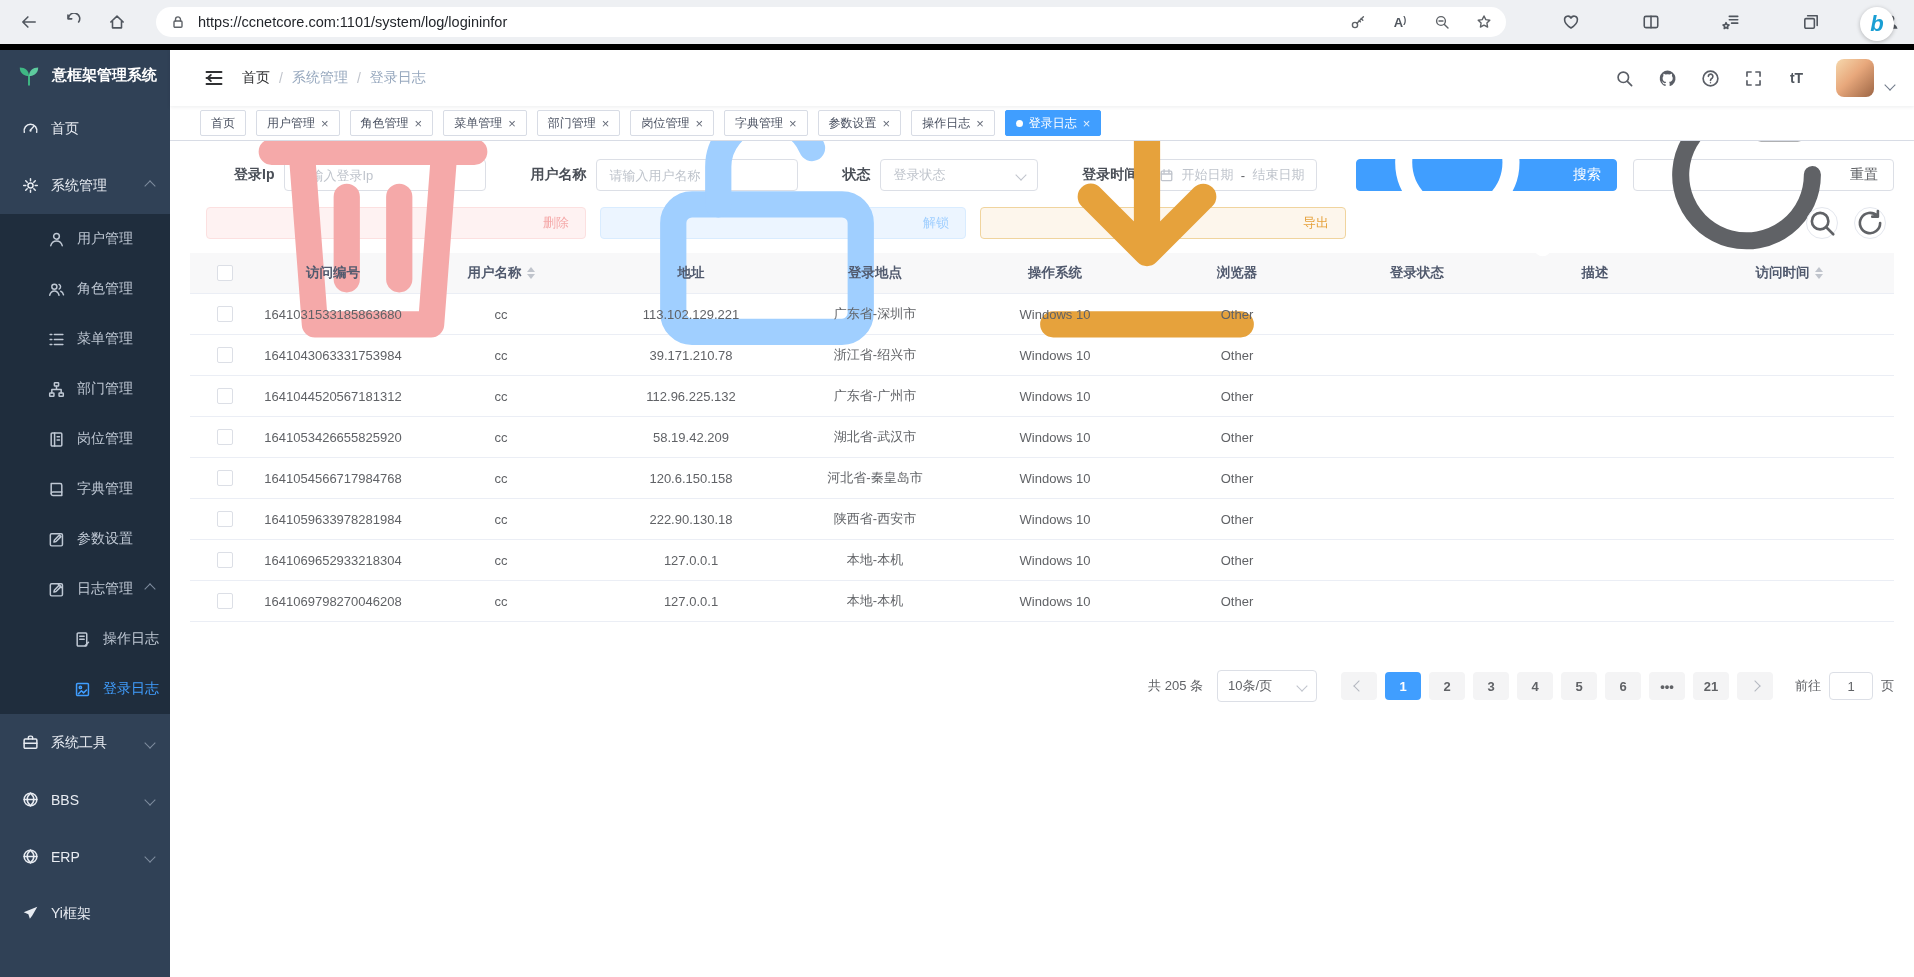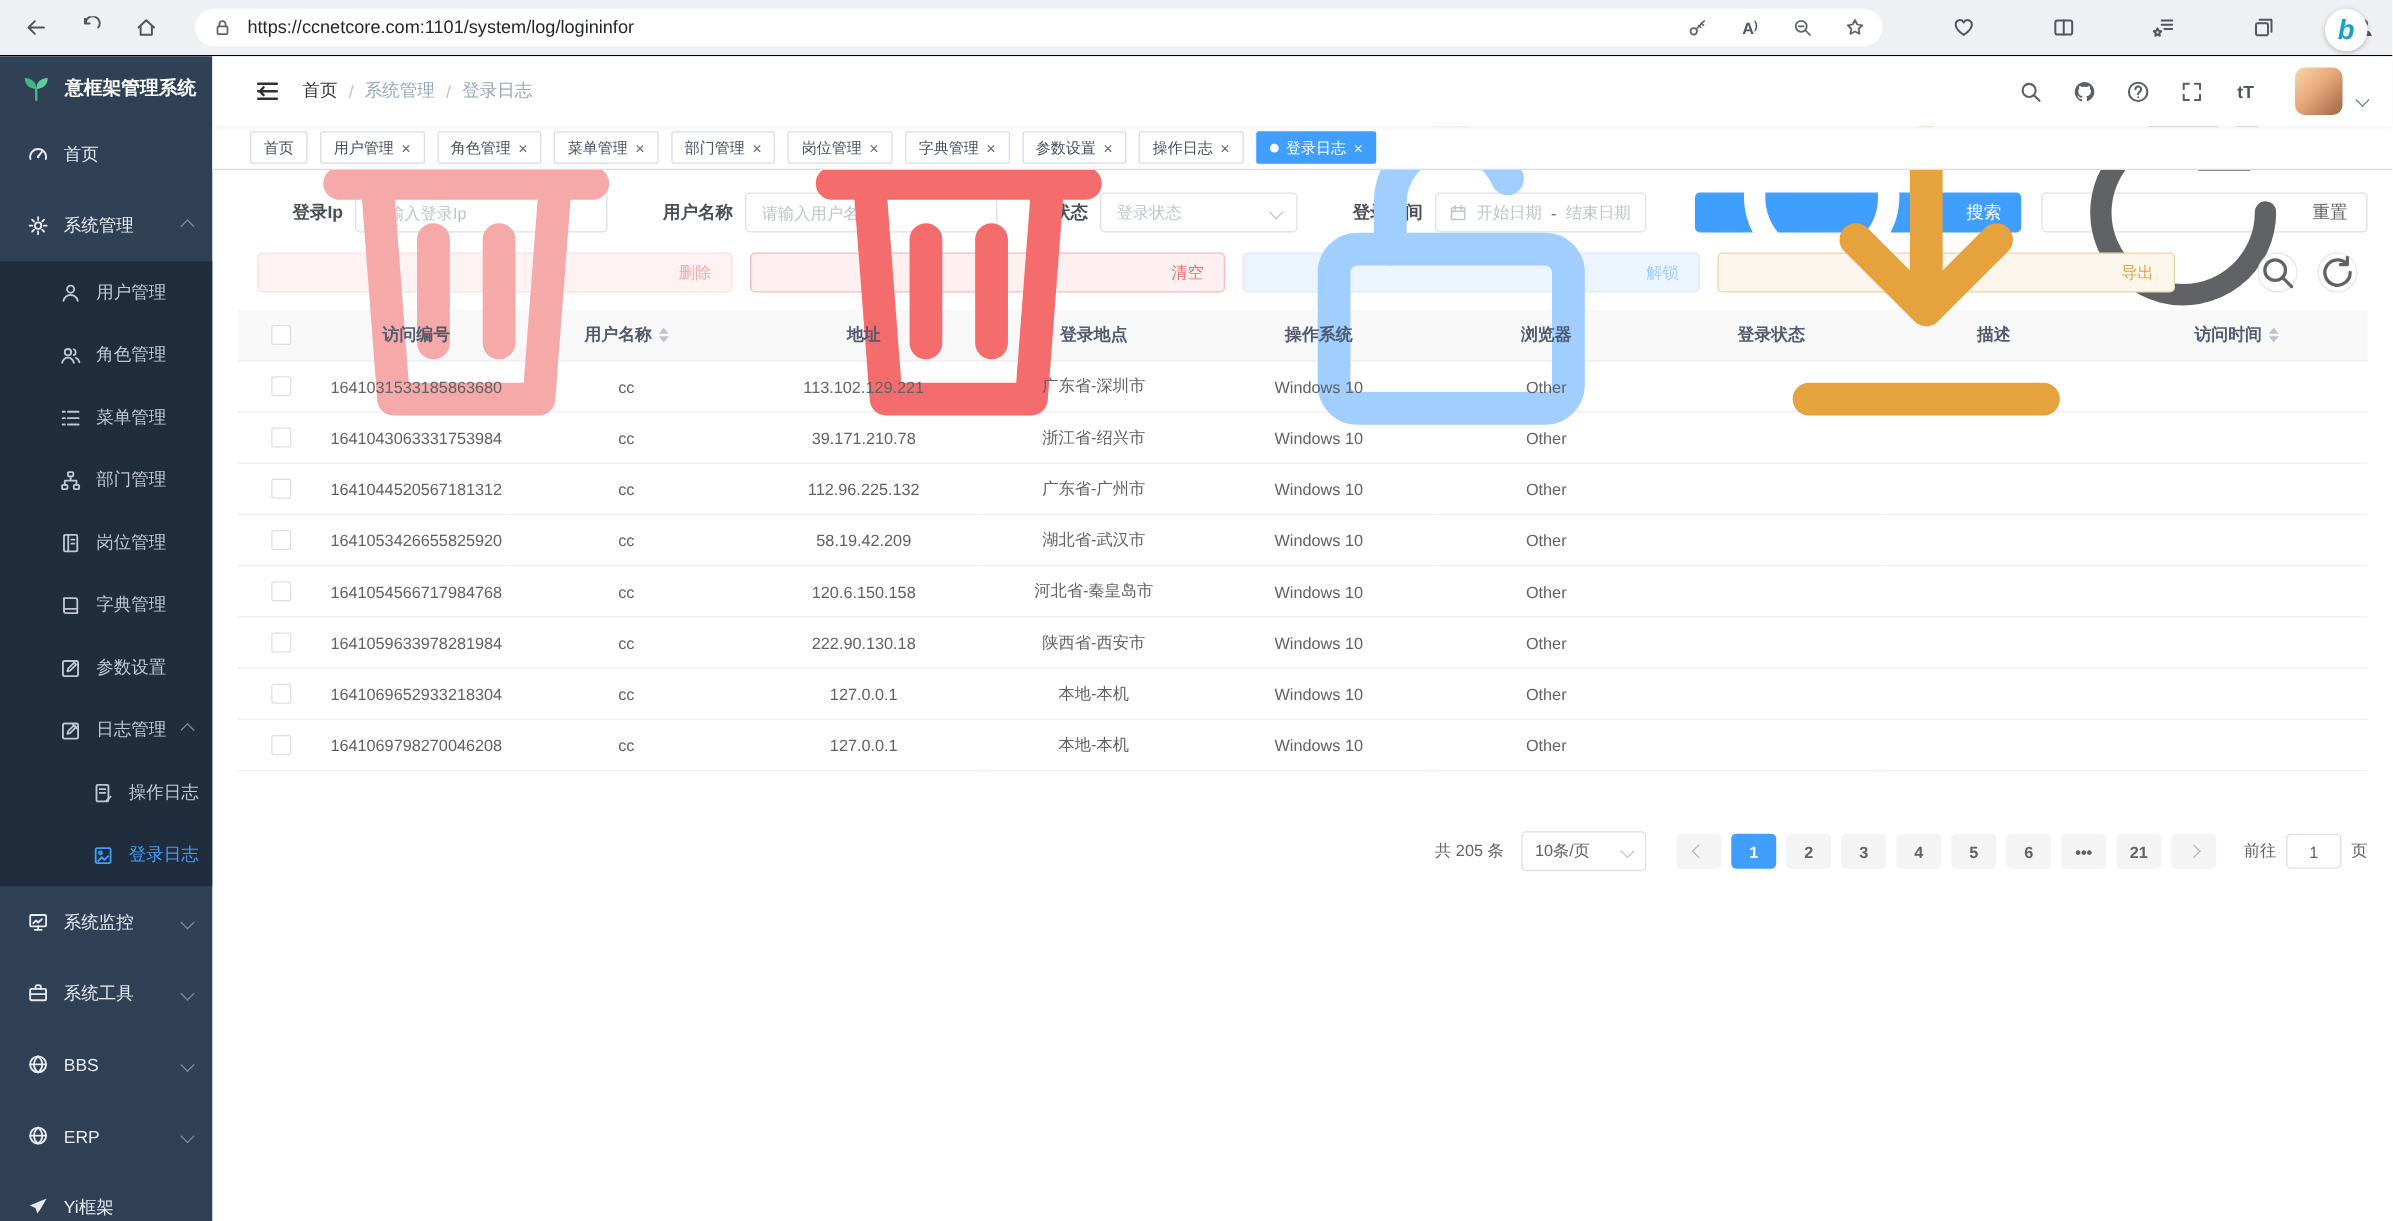--- a/index.html
+++ b/index.html
@@ -1,18 +1,18 @@
 <!DOCTYPE html>
 <html><head>
 <meta charset="utf-8">
 <style>
   html,body{margin:0;padding:0;overflow:hidden;}
   body{width:1914px;height:977px;background:#fff;font-family:"Liberation Sans","DejaVu Sans",sans-serif;position:relative;}
   
-  .chrome{height:44px;background:#eef0f3;border-bottom:1px solid #000000;display:flex;align-items:center;position:relative;}
+  .chrome{height:44px;background:#eef0f3;border-bottom:6px solid #000000;display:flex;align-items:center;position:relative;}
   .cicon{width:18px;height:18px;color:#50565e;display:inline-flex;align-items:center;justify-content:center;margin-left:26px;flex:none;cursor:pointer;}
   .cicon:first-child{margin-left:20px;}
   .cicon svg{width:18px;height:18px;}
   .urlbar{margin-left:30px;width:1350px;height:30px;background:#fff;border-radius:15px;display:flex;align-items:center;padding:0 14px;box-sizing:border-box;flex:none;}
   .uicon{width:16px;height:16px;color:#5f6368;display:inline-flex;align-items:center;justify-content:center;flex:none;cursor:pointer;}
   .uicon svg{width:16px;height:16px;}
   .url{flex:1;margin-left:12px;font-size:14.5px;color:#23262b;white-space:nowrap;overflow:hidden;}
   .urlbar .uicon{margin-left:26px;}
   .urlbar .uicon:first-child{margin-left:0;}
   .txtic{font-size:13px;font-weight:600;color:#50565e;white-space:nowrap;}
@@ -323,30 +323,20 @@
               <rect x="2.4" y="2.4" width="11.2" height="11.2" rx="1"></rect>
               <circle cx="6" cy="6" r="1.1"></circle>
               <path d="M4.2 12l2.8-2.8 2 2 2.8-2.8"></path>
             </svg>
           </span>
           <span class="mil">登录日志</span>
         </div>
         <div class="mi l1">
           <span class="mic">
             <svg viewBox="0 0 16 16" fill="none" stroke="currentColor" stroke-width="1.4" stroke-linecap="round" stroke-linejoin="round" style="width:100%;height:100%">
-              <rect x="2" y="2.8" width="12" height="8.6" rx="1"></rect>
-              <path d="M4.4 9l2-2 1.6 1.5L10.8 6M8 11.4V14M5.4 14h5.2"></path>
-            </svg>
-          </span>
-          <span class="mil">系统监控</span>
-          <span class="chev down"></span>
-        </div>
-        <div class="mi l1">
-          <span class="mic">
-            <svg viewBox="0 0 16 16" fill="none" stroke="currentColor" stroke-width="1.4" stroke-linecap="round" stroke-linejoin="round" style="width:100%;height:100%">
               <rect x="2" y="4.8" width="12" height="8.6" rx="1"></rect>
               <path d="M6 4.8V3.4A1.4 1.4 0 0 1 7.4 2h1.2A1.4 1.4 0 0 1 10 3.4v1.4M2 8.8h12"></path>
             </svg>
           </span>
           <span class="mil">系统工具</span>
           <span class="chev down"></span>
         </div>
         <div class="mi l1">
           <span class="mic">
             <svg viewBox="0 0 16 16" fill="none" stroke="currentColor" stroke-width="1.4" stroke-linecap="round" stroke-linejoin="round" style="width:100%;height:100%">
@@ -512,28 +502,20 @@
 
       <div class="toolbar">
         <span id="toolbar-buttons" style="display:flex;gap:14px;">
             <button class="pbtn danger dis">
               <span style="display: inline-flex;">
                 <svg viewBox="0 0 16 16" fill="none" stroke="currentColor" stroke-width="1.4" stroke-linecap="round" stroke-linejoin="round" style="width:100%;height:100%">
                   <path d="M2.6 4.2h10.8M5.6 4.2V2.6h4.8v1.6M4.2 4.2l.7 9.2h6.2l.7-9.2M6.6 6.6v4.4M9.4 6.6v4.4"></path>
                 </svg>
               </span>
               <span>删除</span>
-            </button>
-            <button class="pbtn danger">
-              <span style="display: inline-flex;">
-                <svg viewBox="0 0 16 16" fill="none" stroke="currentColor" stroke-width="1.4" stroke-linecap="round" stroke-linejoin="round" style="width:100%;height:100%">
-                  <path d="M2.6 4.2h10.8M5.6 4.2V2.6h4.8v1.6M4.2 4.2l.7 9.2h6.2l.7-9.2M6.6 6.6v4.4M9.4 6.6v4.4"></path>
-                </svg>
-              </span>
-              <span>清空</span>
             </button>
             <button class="pbtn primary dis">
               <span style="display: inline-flex;">
                 <svg viewBox="0 0 16 16" fill="none" stroke="currentColor" stroke-width="1.4" stroke-linecap="round" stroke-linejoin="round" style="width:100%;height:100%">
                   <rect x="3" y="7" width="10" height="6.8" rx="1"></rect>
                   <path d="M5.4 7V5a2.6 2.6 0 0 1 5-1"></path>
                 </svg>
               </span>
               <span>解锁</span>
             </button>

